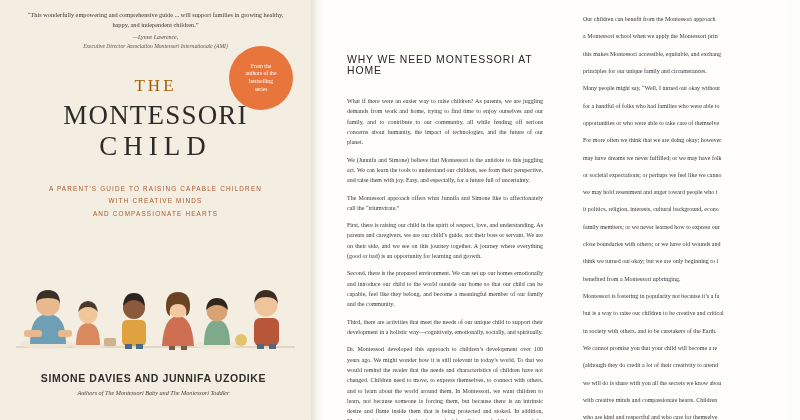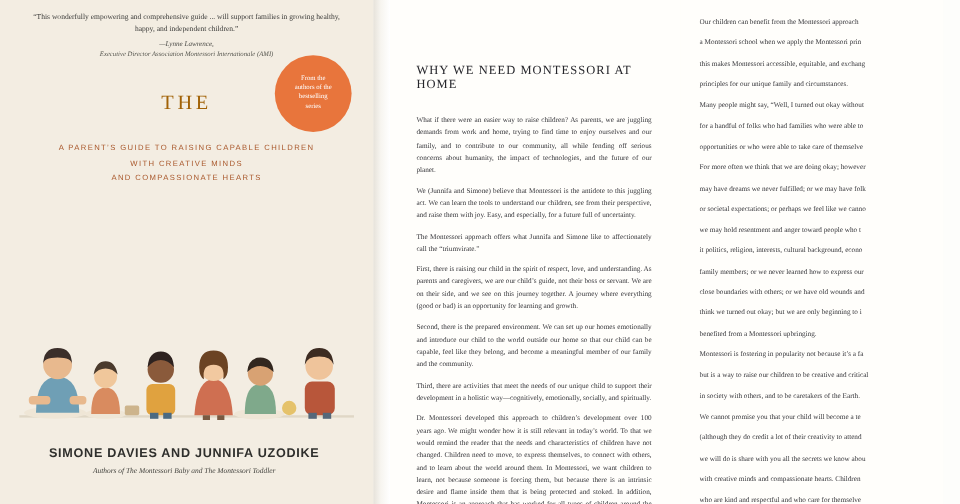--- a/index.html
+++ b/index.html
@@ -155,21 +155,21 @@
   }
   .page-left {
     width: 242px;
     padding: 30px 24px 18px 22px;
   }
   .page-right {
     width: 219px;
     padding: 14px 10px 18px 16px;
   }
   .chapter-title {
-    font-family: Liberation Serif, serif;
+    font-family: Liberation Sans, sans-serif;
     font-size: 10.4px;
     letter-spacing: 0.9px;
     color: #25252a;
     text-align: left;
     margin: 24px 0 20px 0;
     font-weight: normal;
   }
   p.body {
     font-family: "Liberation Serif", serif;
     font-size: 6.0px;
@@ -207,20 +207,24 @@
 
       <div class="badge">
         <span>From the</span>
         <span>authors of the</span>
         <span>bestselling</span>
         <span>series</span>
       </div>
 
       <div class="title-block">
         <div class="title-the">THE</div>
+        <div class="title-main">
+          <span>MONTESSORI</span>
+          <span class="l2">CHILD</span>
+        </div>
       </div>
 
       <div class="subtitle">
         <div>A PARENT’S GUIDE TO RAISING CAPABLE CHILDREN</div>
         <div>WITH CREATIVE MINDS</div>
         <div>AND COMPASSIONATE HEARTS</div>
       </div>
 
       <div class="illus">
         <svg width="279" height="108" viewBox="0 0 279 108">

